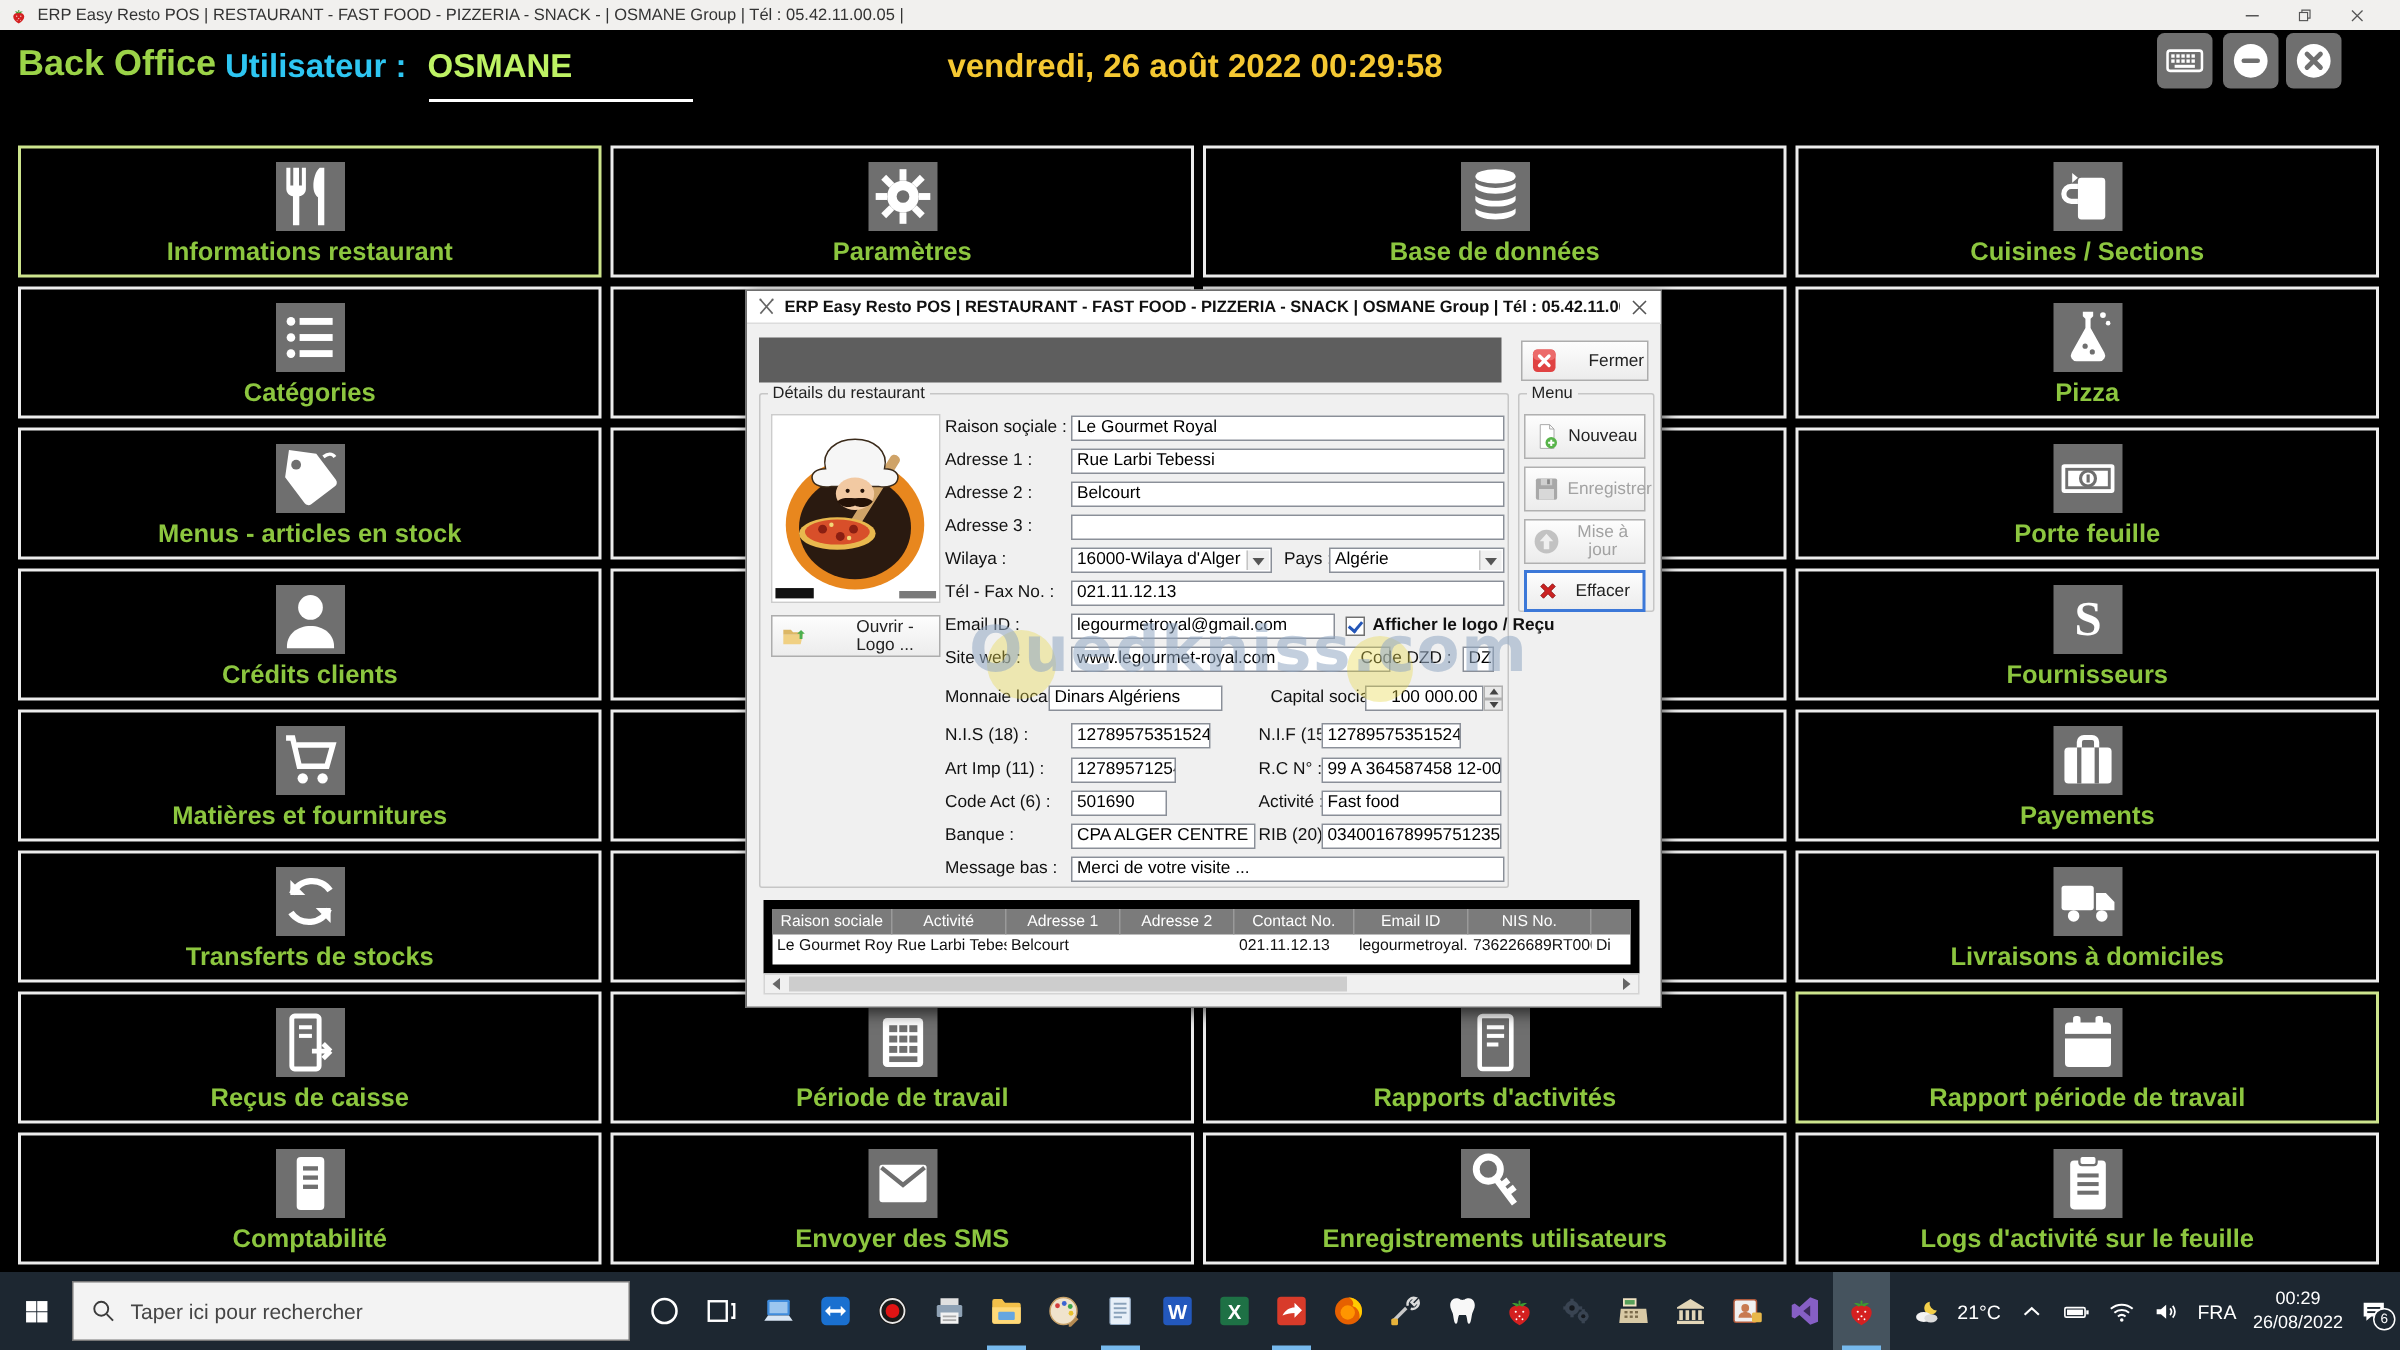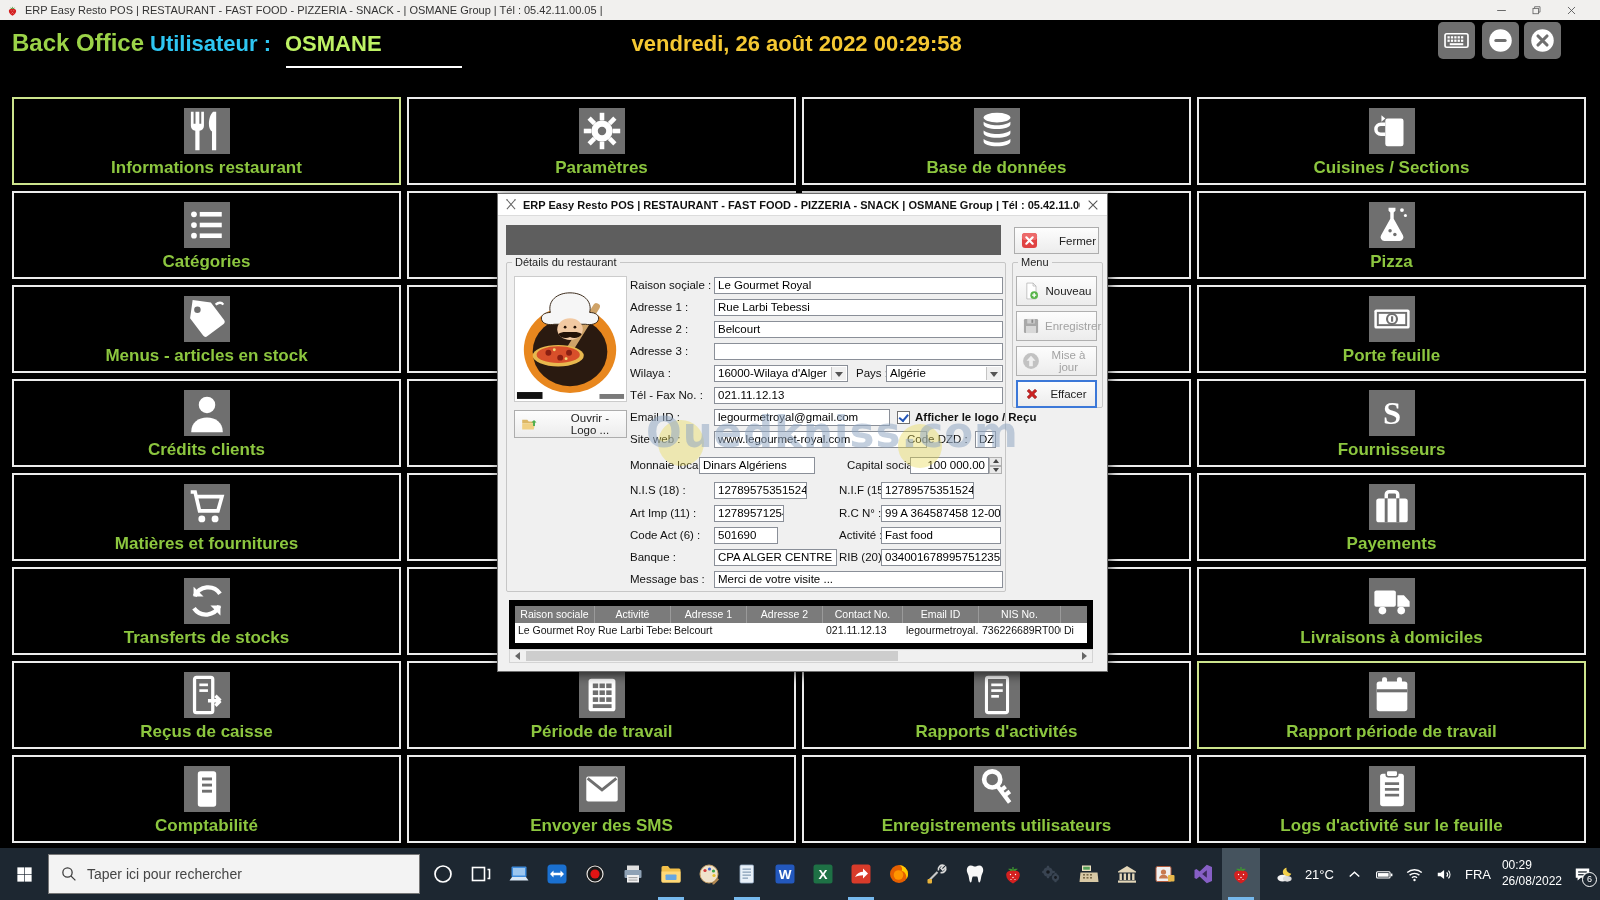--- a/index.html
+++ b/index.html
@@ -96,21 +96,21 @@
   .tb-search .hic{width:18px;height:18px;flex:0 0 auto;}
   .tb-search .ph{font-size:14px;color:#454545;white-space:nowrap;}
   .tb-apps{display:flex;height:100%;margin-left:4px;}
   .tapp{width:38px;height:100%;display:flex;align-items:center;justify-content:center;position:relative;cursor:pointer;}
   .tapp svg{width:24px;height:24px;}
   .tapp.running::after{content:"";position:absolute;bottom:0;left:6px;right:6px;height:3px;background:#76b9ed;}
   .tapp.active{background:#45535e;}
   .tb-tray{margin-left:auto;display:flex;align-items:center;gap:11px;padding-right:8px;color:#fff;}
   .tray-ic{width:19px;height:19px;cursor:pointer;}
   .tray-txt{font-size:13px;color:#fff;cursor:default;}
-  .clock{font-size:12px;line-height:1.3;cursor:default;}
+  .clock{font-size:12px;text-align:center;line-height:1.3;cursor:default;}
   .notif{position:relative;cursor:pointer;}
   .badge{position:absolute;right:-5px;bottom:-3px;width:13px;height:13px;border:1px solid #fff;border-radius:50%;background:var(--taskbar_bg);color:#fff;font-size:9px;line-height:12px;text-align:center;}
 </style>
 </head>
 <body>
 
 <div class="screen">
 
   <div class="titlebar">
     <span class="tb-appicon">

